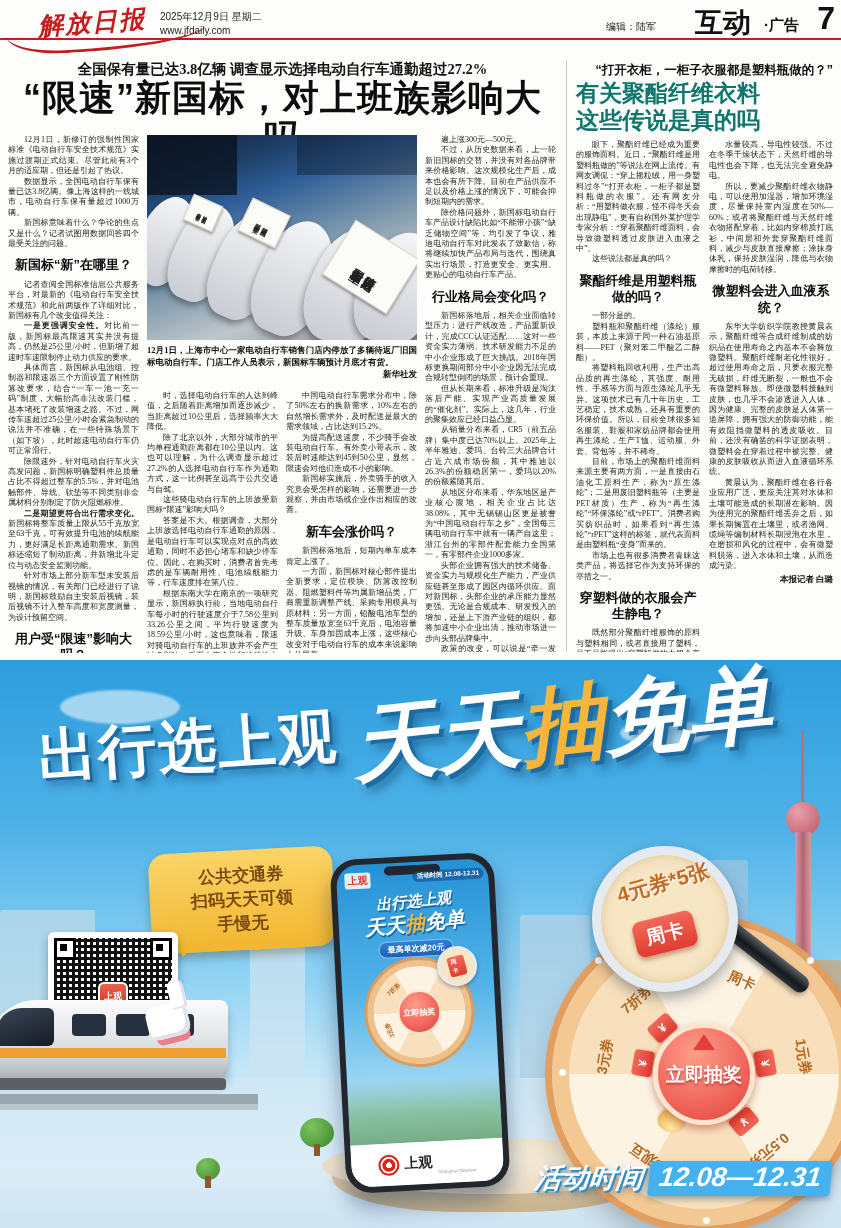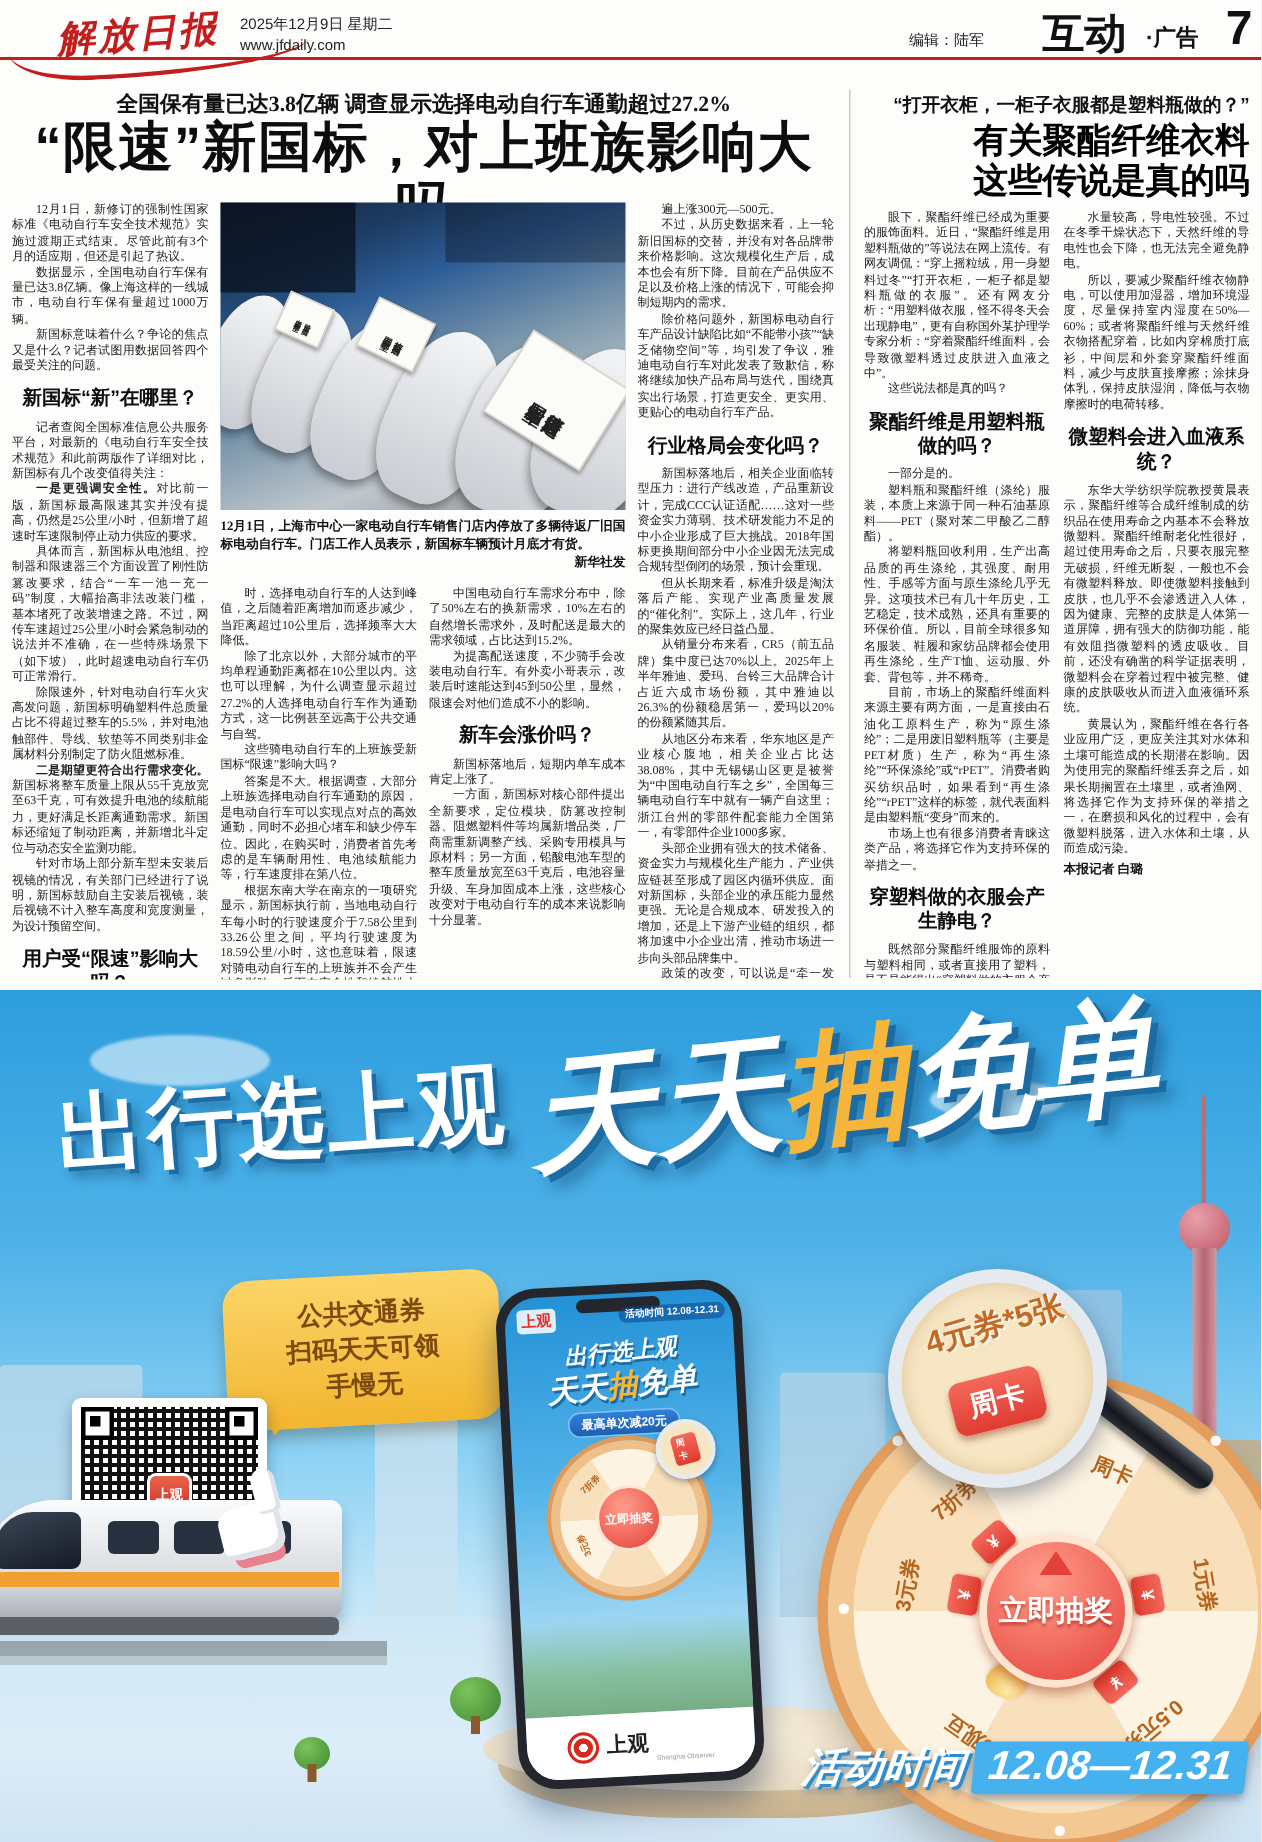--- a/index.html
+++ b/index.html
@@ -22,21 +22,21 @@
   
   #l-kicker{position:absolute;left:8px;top:60px;width:549px;text-align:center;
             font:700 14.5px "Liberation Serif",serif;color:#111;}
   #l-headline{position:absolute;left:8px;top:78px;width:549px;text-align:center;
             font:900 36px/1.1 "Liberation Sans",sans-serif;color:#0d0d0d;letter-spacing:1px;}
   #l-cols{position:absolute;left:8px;top:135px;width:549px;height:518px;display:flex;gap:8px;}
   .col{width:131px;height:518px;overflow:hidden;}
   .bp{margin:0;font:8px/10.4px "Liberation Serif",serif;text-align:justify;text-indent:2em;color:#1b1b1b;}
   .bp b{font-weight:700;}
   .subhead{margin:8px 0 6px;text-align:center;font:700 13px/1.25 "Liberation Sans",sans-serif;color:#0d0d0d;}
-  .byline{margin:2px 0 0;font:700 8.5px/11px "Liberation Serif",serif;text-align:left;color:#111;}
+  .byline{margin:2px 0 0;font:700 8.5px/11px "Liberation Serif",serif;text-align:right;color:#111;}
   .spacer255{height:256px;}
 
   
   #photo{position:absolute;left:147px;top:135px;width:270px;height:205px;overflow:hidden;
     background:linear-gradient(160deg,#16263c 0%,#1d3c63 18%,#2d5d96 32%,#7e99ad 55%,#c0c7cc 75%,#85898f 100%);}
   .shelf{position:absolute;background:rgba(10,16,28,.75);}
   .scooter{position:absolute;background:linear-gradient(180deg,#f4f5f7,#c9ccd2);border-radius:46% 54% 40% 40%;
     box-shadow:0 4px 6px rgba(0,0,0,.35);transform:rotate(24deg);}
   .sign{position:absolute;background:#fbfbf8;border:1px solid #d6d2c8;box-shadow:1px 2px 3px rgba(0,0,0,.35);
     display:flex;justify-content:center;align-items:center;gap:2px;}
@@ -44,22 +44,22 @@
   #photo-caption{position:absolute;left:147px;top:344px;width:270px;font:700 8.5px/12px "Liberation Serif",serif;
     text-align:justify;color:#111;}
   #photo-caption .credit{font-weight:700;float:right;}
 
   
   #vdiv{position:absolute;left:566px;top:60px;width:1px;height:592px;background:#c9c9c9;}
 
   
   #r-kicker{position:absolute;left:576px;top:62px;width:257px;text-align:right;
     font:700 12.5px "Liberation Sans",sans-serif;color:#111;}
-  #r-headline{position:absolute;left:576px;top:80px;width:257px;text-align:right;
-    font:700 23px/27px "Liberation Serif",serif;color:#000000;}
+  #r-headline{position:absolute;left:576px;top:80px;width:257px;text-align:left;
+    font:700 23px/27px "Liberation Serif",serif;color:#0f766e;}
   #r-cols{position:absolute;left:576px;top:140px;width:257px;height:512px;display:flex;gap:9px;}
   .rcol{width:124px;height:512px;overflow:hidden;}
   .qr{position:relative;width:86px;height:86px;margin:0 auto;background:
       repeating-linear-gradient(0deg,#111 0 3px,transparent 3px 6px),
       repeating-linear-gradient(90deg,#111 0 3px,#fff 3px 6px);}
   .qr-eye{position:absolute;width:16px;height:16px;border:3px solid #000;background:#fff;}
   .qr-eye i{position:absolute;left:3px;top:3px;width:7px;height:7px;background:#000;}
   .qr-logo{position:absolute;left:50%;top:50%;transform:translate(-50%,-50%);width:26px;height:26px;
       background:linear-gradient(180deg,#e8634c,#cf2f24);border-radius:6px;border:2px solid #fff;
       color:#fff;font:700 9px/24px "Liberation Sans",sans-serif;text-align:center;}
@@ -268,20 +268,21 @@
       <p class="bp">这些骑电动自行车的上班族受新国标“限速”影响大吗？</p>
       <p class="bp">答案是不大。根据调查，大部分上班族选择电动自行车通勤的原因，是电动自行车可以实现点对点的高效通勤，同时不必担心堵车和缺少停车位。因此，在购买时，消费者首先考虑的是车辆耐用性、电池续航能力等，行车速度排在第八位。</p>
       <p class="bp">根据东南大学在南京的一项研究显示，新国标执行前，当地电动自行车每小时的行驶速度介于7.58公里到33.26公里之间，平均行驶速度为18.59公里/小时，这也意味着，限速对骑电动自行车的上班族并不会产生过多影响，反而在安全性和续航性上更加满足他们的需求。</p>
 
     </div>
 
     <div class="col">
       <div class="spacer255"></div>
       <p class="bp">中国电动自行车需求分布中，除了50%左右的换新需求，10%左右的自然增长需求外，及时配送是最大的需求领域，占比达到15.2%。</p>
       <p class="bp">为提高配送速度，不少骑手会改装电动自行车。有外卖小哥表示，改装后时速能达到45到50公里，显然，限速会对他们造成不小的影响。</p>
+      <p class="bp">新国标实施后，外卖骑手的收入究竟会受怎样的影响，还需要进一步观察，并由市场或企业作出相应的改善。</p>
       <h3 class="subhead">新车会涨价吗？</h3>
       <p class="bp">新国标落地后，短期内单车成本肯定上涨了。</p>
       <p class="bp">一方面，新国标对核心部件提出全新要求，定位模块、防篡改控制器、阻燃塑料件等均属新增品类，厂商需重新调整产线、采购专用模具与原材料；另一方面，铅酸电池车型的整车质量放宽至63千克后，电池容量升级、车身加固成本上涨，这些核心改变对于电动自行车的成本来说影响十分显著。</p>
 
     </div>
 
     <div class="col">
       <p class="bp">遍上涨300元—500元。</p>
       <p class="bp">不过，从历史数据来看，上一轮新旧国标的交替，并没有对各品牌带来价格影响。这次规模化生产后，成本也会有所下降。目前在产品供应不足以及价格上涨的情况下，可能会抑制短期内的需求。</p>
       <p class="bp">除价格问题外，新国标电动自行车产品设计缺陷比如“不能带小孩”“缺乏储物空间”等，均引发了争议，雅迪电动自行车对此发表了致歉信，称将继续加快产品布局与迭代，围绕真实出行场景，打造更安全、更实用、更贴心的电动自行车产品。</p>
@@ -343,21 +344,21 @@
       <p class="bp">市场上也有很多消费者青睐这类产品，将选择它作为支持环保的举措之一。</p>
       <h3 class="subhead">穿塑料做的衣服会产生静电？</h3>
       <p class="bp">既然部分聚酯纤维服饰的原料与塑料相同，或者直接用了塑料，是不是能得出“穿塑料做的衣服会产生静电”这个结论？其实也不准确。</p>
 
     </div>
     <div class="rcol">
       <p class="bp">水量较高，导电性较强。不过在冬季干燥状态下，天然纤维的导电性也会下降，也无法完全避免静电。</p>
       <p class="bp">所以，要减少聚酯纤维衣物静电，可以使用加湿器，增加环境湿度，尽量保持室内湿度在50%—60%；或者将聚酯纤维与天然纤维衣物搭配穿着，比如内穿棉质打底衫，中间层和外套穿聚酯纤维面料，减少与皮肤直接摩擦；涂抹身体乳，保持皮肤湿润，降低与衣物摩擦时的电荷转移。</p>
       <h3 class="subhead">微塑料会进入血液系统？</h3>
       <p class="bp">东华大学纺织学院教授黄晨表示，聚酯纤维等合成纤维制成的纺织品在使用寿命之内基本不会释放微塑料。聚酯纤维耐老化性很好，超过使用寿命之后，只要衣服完整无破损，纤维无断裂，一般也不会有微塑料释放。即使微塑料接触到皮肤，也几乎不会渗透进入人体，因为健康、完整的皮肤是人体第一道屏障，拥有强大的防御功能，能有效阻挡微塑料的透皮吸收。目前，还没有确凿的科学证据表明，微塑料会在穿着过程中被完整、健康的皮肤吸收从而进入血液循环系统。</p>
-      <p class="bp">黄晨认为，聚酯纤维在各行各业应用广泛，更应关注其对水体和土壤可能造成的长期潜在影响。因为使用完的聚酯纤维丢弃之后，如果长期搁置在土壤里，或者渔网、将选择它作为支持环保的举措之一，在磨损和风化的过程中，会有微塑料脱落，进入水体和土壤，从而造成污染。</p>
+      <p class="bp">黄晨认为，聚酯纤维在各行各业应用广泛，更应关注其对水体和土壤可能造成的长期潜在影响。因为使用完的聚酯纤维丢弃之后，如果长期搁置在土壤里，或者渔网、缆绳等编制材料长期浸泡在水里，在磨损和风化的过程中，会有微塑料脱落，进入水体和土壤，从而造成污染。</p>
       <p class="byline">本报记者 白璐</p>
 
     </div>
   </div>
 
   <div id="ad">
 
     <div class="cloud" style="left:60px;top:30px;width:120px;height:34px;"></div>
     <div class="cloud" style="left:620px;top:60px;width:90px;height:26px;"></div>
     <div class="bld" style="left:0px;top:250px;width:95px;height:180px;background:#bed9ea;"></div>

